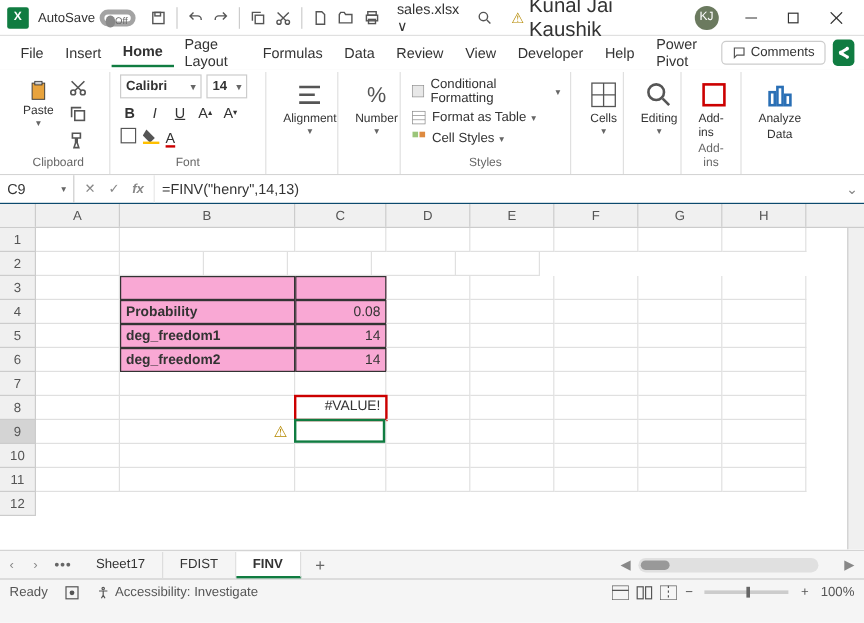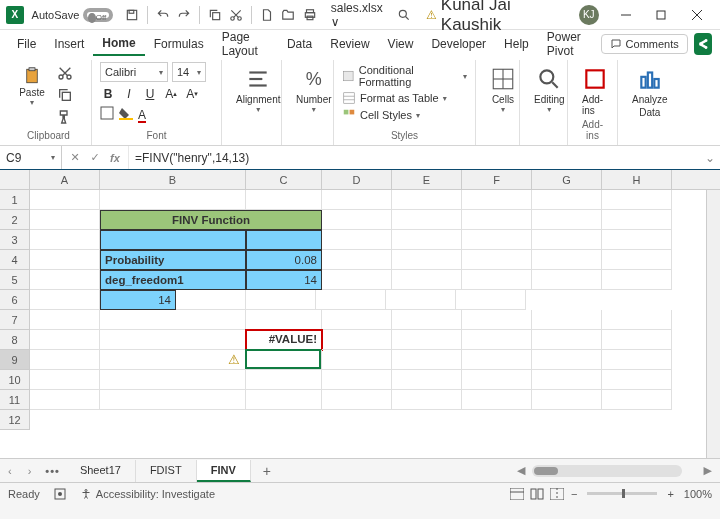--- a/index.html
+++ b/index.html
@@ -38,21 +38,21 @@
   .rgroup { border-right: 1px solid #e0e0e0; padding: 2px 8px; display: flex; flex-direction: column; }
   .rgroup .group-label { font-size: 10px; color: #666; text-align: center; margin-top: auto; padding-bottom: 2px; }
   .rgroup .body { display: flex; gap: 6px; flex: 1; }
   .rbtn { display: flex; align-items: center; justify-content: center; cursor: pointer; }
   .rbtn svg { width: 16px; height: 16px; }
   .paste-big { width: 36px; height: 46px; display: flex; flex-direction: column; align-items: center; border: 1px solid transparent; padding-top: 4px; }
   .paste-big svg { width: 24px; height: 26px; }
   .paste-big .lbl { font-size: 10px; margin-top: 2px; }
   .small-col { display: flex; flex-direction: column; gap: 4px; padding-top: 2px; }
   .small-col .rbtn { width: 18px; height: 18px; }
-  .font-top { display: flex; gap: 4px; align-items: flex-start; margin-bottom: 4px; }
+  .font-top { display: flex; gap: 4px; align-items: flex-start; margin-bottom: 4px; font-weight: bold; }
   .font-sel { border: 1px solid #ccc; height: 20px; font-size: 11px; padding: 0 4px; display: flex; align-items: center; justify-content: space-between; }
   .font-name { width: 68px; }
   .font-size { width: 34px; }
   .caret { font-size: 8px; color: #666; }
   .font-mid { display: flex; gap: 5px; align-items: center; margin-bottom: 4px; }
   .font-mid .ic { width: 16px; height: 16px; display: flex; align-items: center; justify-content: center; font-size: 12px; }
   .font-bot { display: flex; gap: 5px; align-items: center; }
   .big-btn { display: flex; flex-direction: column; align-items: center; padding: 4px 6px 0 6px; }
   .big-btn .icon-area { width: 26px; height: 26px; display: flex; align-items: center; justify-content: center; }
   .big-btn .lbl { font-size: 10px; margin-top: 2px; }
@@ -75,28 +75,28 @@
   .corner { width: 30px; border-right: 1px solid #ccc; background: #f0f0f0; }
   .ch { border-right: 1px solid #ccc; text-align: center; font-size: 11px; color: #555; line-height: 20px; }
   .rows-wrap { display: flex; }
   .rowheads { width: 30px; }
   .rh { height: 20px; border-bottom: 1px solid #ccc; border-right: 1px solid #ccc; background: #f0f0f0; text-align: center; font-size: 11px; color: #555; line-height: 20px; }
   .rh.active { background: #d4d4d4; }
   .cells { position: relative; flex: 1; }
   .cell-row { display: flex; height: 20px; }
   .cell { border-right: 1px solid #e0e0e0; border-bottom: 1px solid #e0e0e0; font-size: 11.5px; padding: 0 4px; line-height: 19px; overflow: hidden; white-space: nowrap; }
   .table-header { background: #9bc57a; font-weight: bold; text-align: center; border: 1px solid #333 !important; }
-  .table-orange { background: #7dd3fc; border: 1px solid #333 !important; }
+  .table-orange { background: #f9a8d4; border: 1px solid #333 !important; }
   .table-orange.lbl { font-weight: bold; }
   .table-orange.num { text-align: right; }
   .table-blue { background: #b9cce0; border: 1px solid #333 !important; }
   .table-blue.lbl { font-weight: bold; }
   .table-blue.num { text-align: right; }
   .selected-cell { position: absolute; border: 2px solid #107c41; pointer-events: none; }
-  .error-cell { background: #fff; text-align: right; outline: 2px solid #c00; outline-offset: -1px; font-weight: bold; }
+  .error-cell { background: #fff; text-align: right; outline: 2px solid #c00; outline-offset: -1px; }
   .inline-warn { position: absolute; color: #b58900; font-size: 13px; }
   .vscroll { position: absolute; right: 0; top: 20px; width: 14px; bottom: 0; background: #f0f0f0; border-left: 1px solid #ccc; }
 
   
   .tabbar { height: 24px; background: #f5f5f5; border-top: 1px solid #ccc; display: flex; align-items: center; font-size: 11px; }
   .tabbar .nav { padding: 0 8px; color: #888; }
   .tabbar .dots { padding: 0 6px; font-weight: bold; letter-spacing: 1px; color: #666; }
   .sheet-tab { padding: 4px 14px; border-right: 1px solid #ddd; cursor: pointer; }
   .sheet-tab.active { background: #fff; border-bottom: 2px solid #107c41; font-weight: 600; }
   .tabbar .add { padding: 0 12px; font-size: 14px; color: #666; }
@@ -197,22 +197,22 @@
         <line x1="0" y1="0" x2="10" y2="10" stroke="#333"></line>
         <line x1="10" y1="0" x2="0" y2="10" stroke="#333"></line>
       </svg>
     </div>
 </div>
 
 <div class="menurow" id="menu-row">
   <div class="mitem">File</div>
     <div class="mitem">Insert</div>
     <div class="mitem active">Home</div>
+    <div class="mitem">Page Layout</div>
     <div class="mitem">Formulas</div>
-    <div class="mitem">Page Layout</div>
     <div class="mitem">Data</div>
     <div class="mitem">Review</div>
     <div class="mitem">View</div>
     <div class="mitem">Developer</div>
     <div class="mitem">Help</div>
     <div class="mitem">Power Pivot</div>
     <div class="spacer"></div>
   <div class="comments-btn">
     <svg width="12" height="12" viewBox="0 0 24 24" fill="none" stroke="#555" stroke-width="2">
         <path d="M4 4h16v12H8l-4 4z"></path>
@@ -464,21 +464,20 @@
           <div class="cell" style="width: 146px;"></div>
           <div class="cell" style="width: 76px;"></div>
           <div class="cell" style="width: 70px;"></div>
           <div class="cell" style="width: 70px;"></div>
           <div class="cell" style="width: 70px;"></div>
           <div class="cell" style="width: 70px;"></div>
           <div class="cell" style="width: 70px;"></div>
         </div>
         <div class="cell-row">
           <div class="cell" style="width: 70px;"></div>
-          <div class="cell table-header" style="width: 222px;">FINV Function</div>
           <div class="cell" style="width: 70px;"></div>
           <div class="cell" style="width: 70px;"></div>
           <div class="cell" style="width: 70px;"></div>
           <div class="cell" style="width: 70px;"></div>
           <div class="cell" style="width: 70px;"></div>
         </div>
         <div class="cell-row">
           <div class="cell" style="width: 70px;"></div>
           <div class="cell table-orange" style="width: 146px;"></div>
           <div class="cell table-orange" style="width: 76px;"></div>
@@ -503,20 +502,21 @@
           <div class="cell table-orange lbl" style="width: 146px;">deg_freedom1</div>
           <div class="cell table-orange num" style="width: 76px;">14</div>
           <div class="cell" style="width: 70px;"></div>
           <div class="cell" style="width: 70px;"></div>
           <div class="cell" style="width: 70px;"></div>
           <div class="cell" style="width: 70px;"></div>
           <div class="cell" style="width: 70px;"></div>
         </div>
         <div class="cell-row">
           <div class="cell" style="width: 70px;"></div>
+          <div class="cell table-orange lbl" style="width: 146px;">deg_freedom2</div>
           <div class="cell table-orange num" style="width: 76px;">14</div>
           <div class="cell" style="width: 70px;"></div>
           <div class="cell" style="width: 70px;"></div>
           <div class="cell" style="width: 70px;"></div>
           <div class="cell" style="width: 70px;"></div>
           <div class="cell" style="width: 70px;"></div>
         </div>
         <div class="cell-row">
           <div class="cell" style="width: 70px;"></div>
           <div class="cell" style="width: 146px;"></div>

